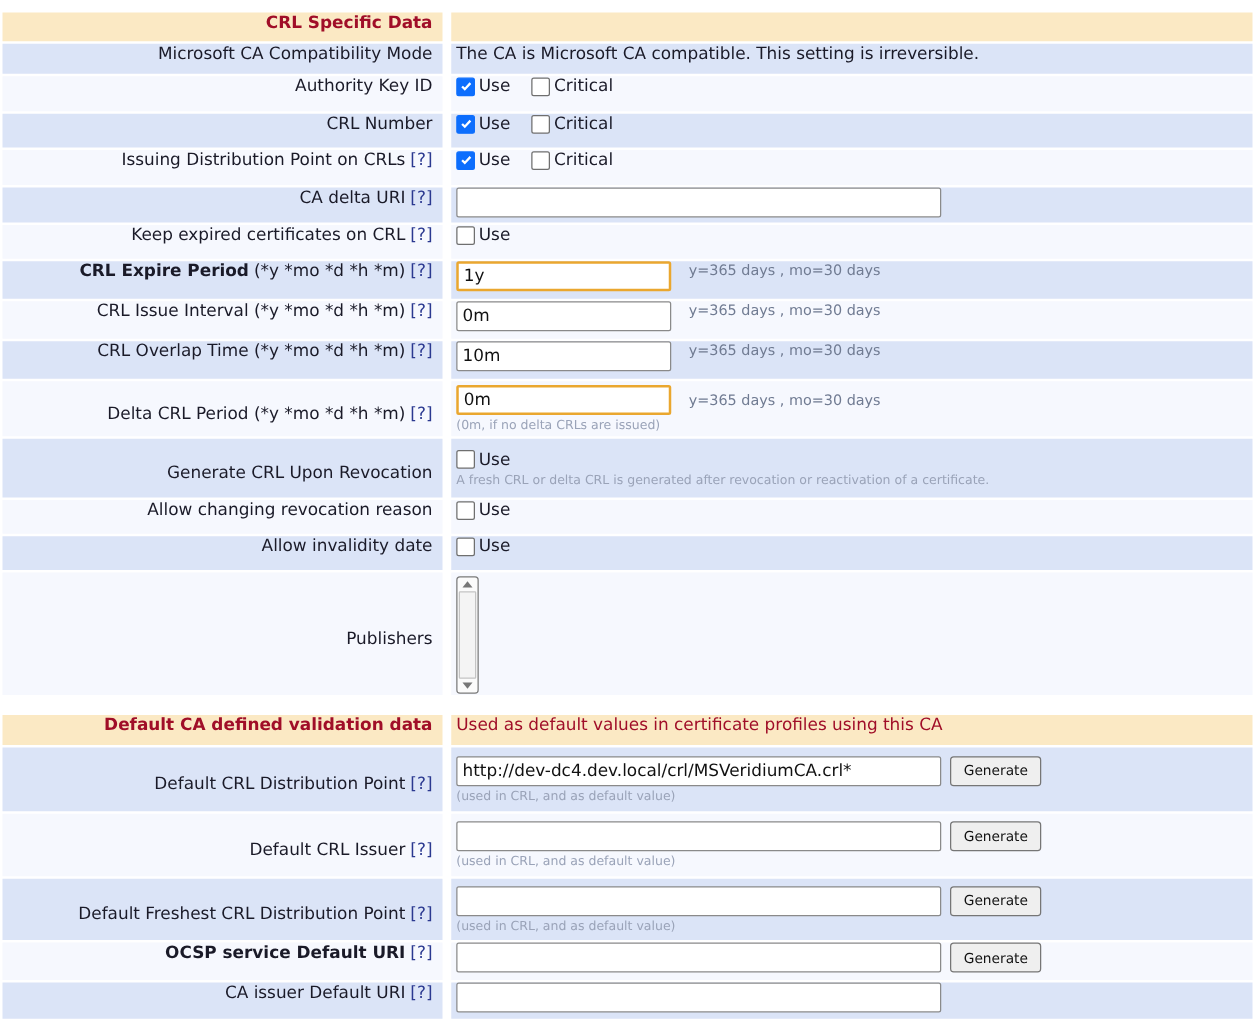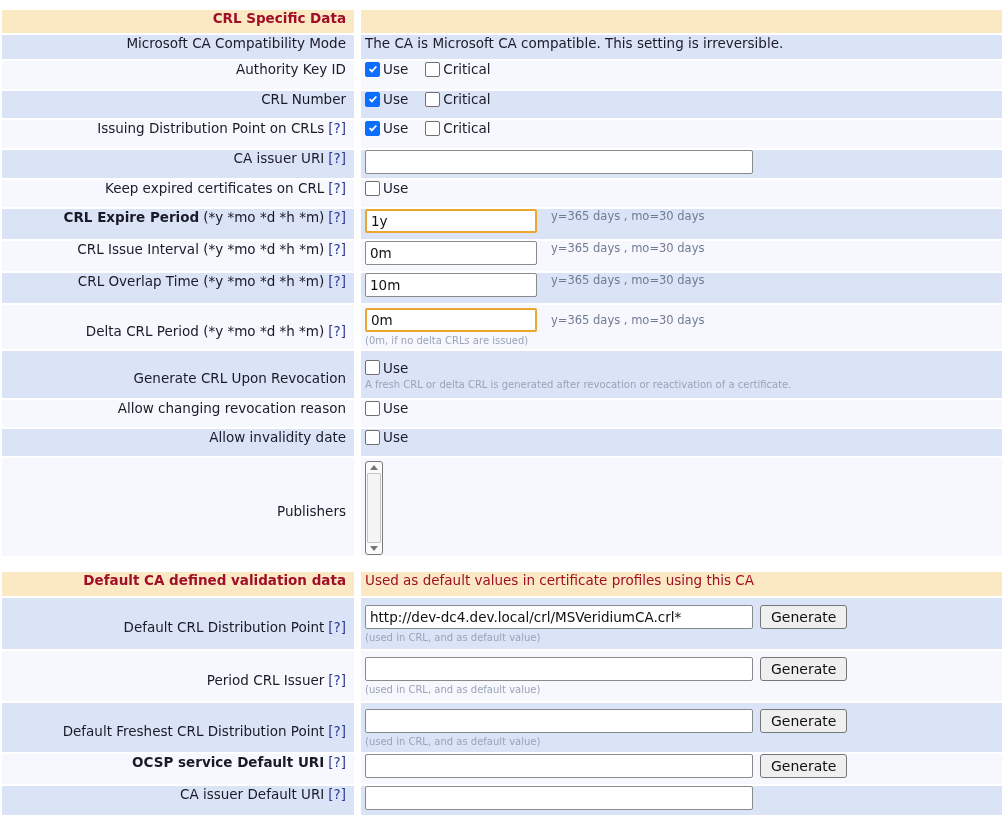--- a/index.html
+++ b/index.html
@@ -37,21 +37,21 @@
   .ti{box-sizing:border-box;height:24px;border:1px solid #8a8a8a;border-radius:2px;
       font-family:"DejaVu Sans","Liberation Sans",sans-serif;font-size:13.5px;
       padding:0 4px;color:#111;background:#fff;}
   .ti.small{width:172px;}
   .ti.wide{width:388px;}
   .ti.hl{border:2px solid #eaa72f;}
   .hint{color:#707b92;font-size:11.5px;margin-left:14px;white-space:pre;}
   .note{color:#9aa3b8;font-size:10px;}
   .btn{height:24px;padding:0 10px;margin-left:7px;background:#efefef;border:1px solid #767676;
        border-radius:3px;font-family:"DejaVu Sans","Liberation Sans",sans-serif;
-       font-size:14px;color:#111;cursor:pointer;}
+       font-size:11px;color:#111;cursor:pointer;}
   .listbox{width:18px;height:94px;border:1px solid #7a7a7a;border-radius:3px;background:#fbfbfb;
        display:flex;flex-direction:column;align-items:center;justify-content:space-between;
        padding:3px 0;box-sizing:border-box;}
   .arr-up{width:0;height:0;border-left:4px solid transparent;border-right:4px solid transparent;
        border-bottom:5px solid #777;}
   .arr-down{width:0;height:0;border-left:4px solid transparent;border-right:4px solid transparent;
        border-top:5px solid #777;}
   .lb-track{flex:1;width:12px;margin:3px 0;background:#f4f4f4;border:1px solid #c4c4c4;border-radius:1px;}
 </style>
 </head>
@@ -120,21 +120,21 @@
         </span>
       <label class="cblab">Use</label>
     </span>
     <span class="cbg gap">
       <span class="cb"></span>
       <label class="cblab">Critical</label>
     </span>
   </div>
 
   <div class="cell lbl blue h28">
-    <span>CA issuer URI</span>
+    <span>CA delta URI</span>
     <a class="help">[?]</a>
   </div>
   <div class="cell ct blue h28">
     <input class="ti wide" type="text" value="" style="">
   </div>
 
   <div class="cell lbl pale h27">
     <span>Keep expired certificates on CRL</span>
     <a class="help">[?]</a>
   </div>
@@ -244,21 +244,21 @@
   </div>
   <div class="cell ct blue h51 col">
     <span class="rowline">
       <input class="ti wide" type="text" value="http://dev-dc4.dev.local/crl/MSVeridiumCA.crl*" style="">
       <button class="btn">Generate</button>
     </span>
     <span class="note">(used in CRL, and as default value)</span>
   </div>
 
   <div class="cell lbl pale h50 vtop">
-    <span>Period CRL Issuer</span>
+    <span>Default CRL Issuer</span>
     <a class="help">[?]</a>
   </div>
   <div class="cell ct pale h50 col">
     <span class="rowline">
       <input class="ti wide" type="text" value="" style="">
       <button class="btn">Generate</button>
     </span>
     <span class="note">(used in CRL, and as default value)</span>
   </div>
 

